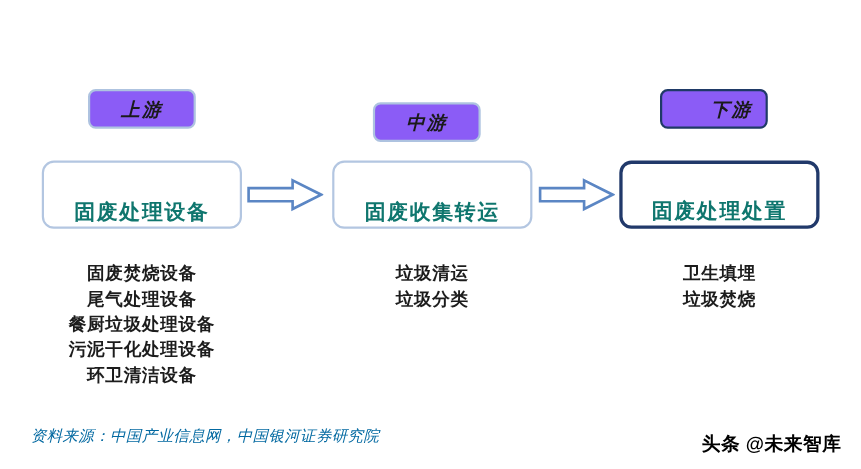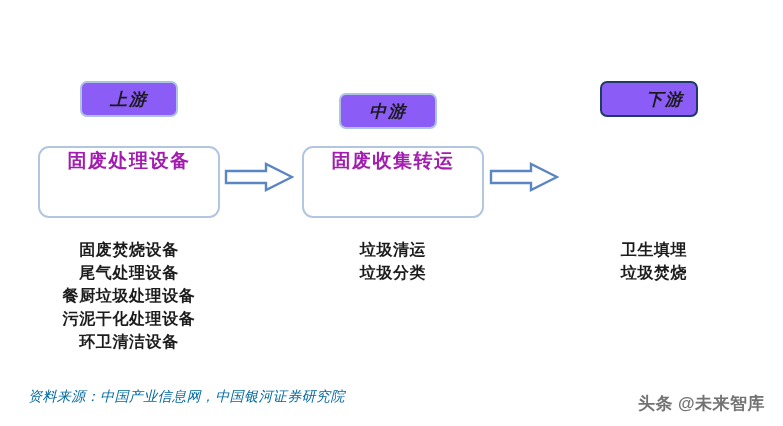--- a/index.html
+++ b/index.html
@@ -55,30 +55,30 @@
     border: 2.5px solid #1f3a67;
   }
   #tier-up    { left: 80px;  top: 81px;  width: 98px; }
   #tier-mid   { left: 339px; top: 81px;  width: 98px; margin-top: 12px; }
   #tier-down  { left: 600px; top: 81px;  width: 98px; padding-left: 32px; }
 
   
   .stage-box {
     position: absolute;
     box-sizing: border-box;
-    height: 72px;
+    height: 62px;
     background: #ffffff;
     border-radius: 11px;
     display: flex;
-    align-items: flex-start;
+    align-items: flex-end;
     justify-content: center;
     font-family: "Liberation Serif", "DejaVu Serif", serif;
     font-size: 19px;
     font-weight: bold;
-    color: #a21caf;
+    color: #0f766e;
     letter-spacing: 1.5px;
     white-space: nowrap;
   }
   .stage-box.light {
     border: 2px solid #b3c6e1;
   }
   .stage-box.dark {
     border: 3px solid #21396a;
   }
   #stage-upstream   { left: 38px;  top: 146px; width: 182px; }
@@ -128,21 +128,21 @@
   #watermark {
     position: absolute;
     right: 18px;
     top: 392px;
     display: flex;
     align-items: center;
     gap: 5px;
     font-family: "Liberation Sans", "DejaVu Sans", sans-serif;
     font-size: 17px;
     font-weight: bold;
-    color: #737373;
+    color: #000000;
     letter-spacing: 0.5px;
     white-space: nowrap;
   }
 </style>
 </head>
 <body>
 
 <div id="page">
 
 
@@ -154,20 +154,23 @@
   </div>
   <div class="tier-label dark" id="tier-down">
     <span>下游</span>
   </div>
 
   <div class="stage-box light" id="stage-upstream">
     <span>固废处理设备</span>
   </div>
   <div class="stage-box light" id="stage-midstream">
     <span>固废收集转运</span>
+  </div>
+  <div class="stage-box dark" id="stage-downstream">
+    <span>固废处理处置</span>
   </div>
 
   <svg class="flow-arrow" id="arrow-1" viewBox="0 0 70 32">
     <polygon points="2,10 42,10 42,3 68,16 42,29 42,22 2,22" fill="#ffffff" stroke="#5b86c4" stroke-width="2.4" stroke-linejoin="miter"></polygon>
   </svg>
   <svg class="flow-arrow" id="arrow-2" viewBox="0 0 70 32">
     <polygon points="2,10 42,10 42,3 68,16 42,29 42,22 2,22" fill="#ffffff" stroke="#5b86c4" stroke-width="2.4" stroke-linejoin="miter"></polygon>
   </svg>
 
   <div class="detail-list" id="list-midstream">

